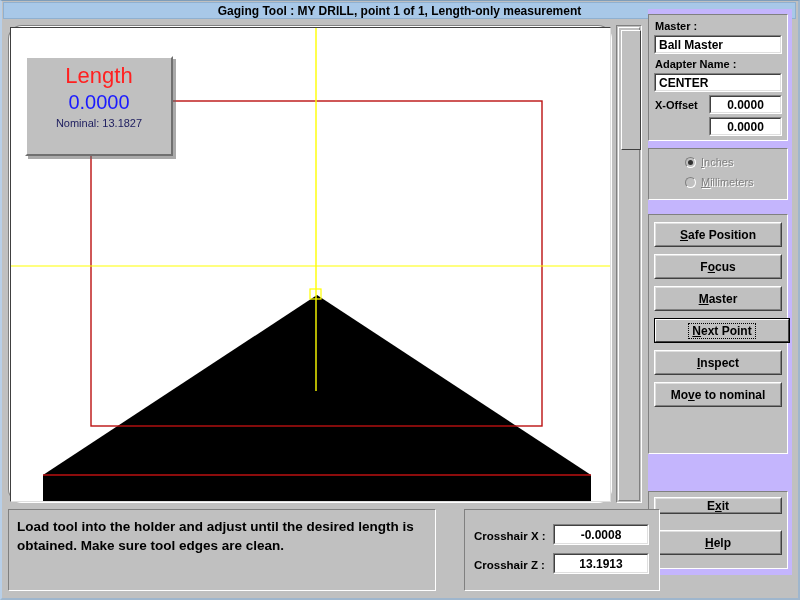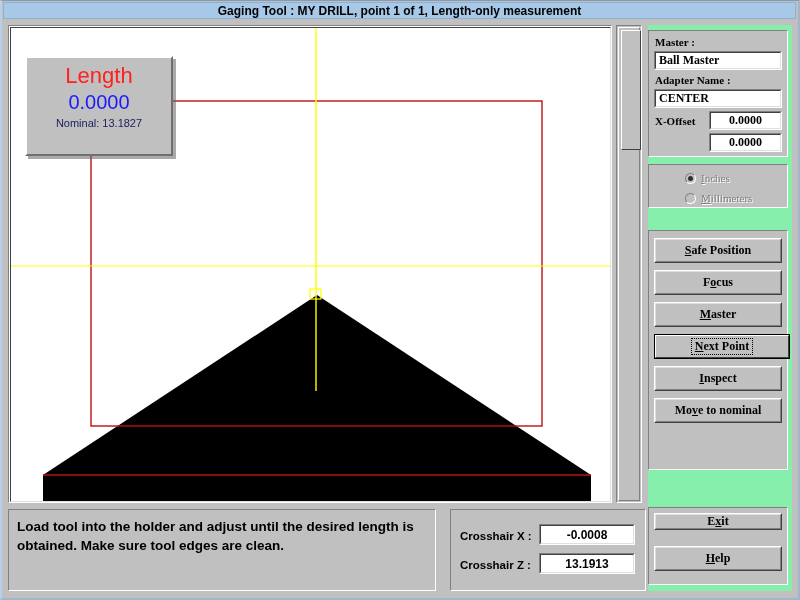--- a/index.html
+++ b/index.html
@@ -55,20 +55,21 @@
   #viewport-frame {
     position: absolute;
     left: 8px; top: 25px;
     width: 604px; height: 478px;
     box-sizing: border-box;
     border-top: 1px solid #808080;
     border-left: 1px solid #808080;
     border-right: 1px solid #ffffff;
     border-bottom: 1px solid #ffffff;
     background: #ffffff;
+    border-radius: 14px;
   }
   #viewport {
     position: absolute;
     left: 1px; top: 1px;
     width: 601px; height: 475px;
     box-sizing: border-box;
     border-top: 1px solid #404040;
     border-left: 1px solid #404040;
     border-right: 1px solid #dfdfdf;
     border-bottom: 1px solid #dfdfdf;
@@ -149,38 +150,37 @@
     border-top: 1px solid #ffffff;
     border-left: 1px solid #ffffff;
     border-right: 1px solid #404040;
     border-bottom: 1px solid #404040;
     box-sizing: border-box;
   }
 
   
   #right-panel {
     position: absolute;
-    left: 648px; top: 25px;
+    left: 648px; top: 9px;
     width: 144px; height: 566px;
-    background: #86efac;
-    font-family: Liberation Serif, serif;
+    background: #c4b5fd;
   }
 
   .group-box {
     position: absolute;
     background: #c0c0c0;
     border-top: 1px solid #808080;
     border-left: 1px solid #808080;
     border-right: 1px solid #ffffff;
     border-bottom: 1px solid #ffffff;
     box-sizing: border-box;
   }
 
   #master-group { left: 0px; top: 5px; width: 140px; height: 127px; }
-  #units-group  { left: 0px; top: 139px; width: 140px; height: 44px; padding-left: 20px; }
+  #units-group  { left: 0px; top: 139px; width: 140px; height: 52px; padding-left: 20px; }
   #action-group { left: 0px; top: 205px; width: 140px; height: 240px; }
   #bottom-group { left: 0px; top: 482px; width: 140px; height: 78px; }
 
   .field-label {
     position: absolute;
     font-size: 11px;
     font-weight: bold;
     color: #000;
     white-space: nowrap;
   }
@@ -311,21 +311,21 @@
     width: 410px;
     font-size: 13.5px;
     font-weight: bold;
     color: #000;
     line-height: 19px;
   }
 
   
   #crosshair-panel {
     position: absolute;
-    left: 450px; top: 509px;
+    left: 464px; top: 509px;
     width: 196px; height: 82px;
     background: #c0c0c0;
     border-top: 1px solid #808080;
     border-left: 1px solid #808080;
     border-right: 1px solid #ffffff;
     border-bottom: 1px solid #ffffff;
     box-sizing: border-box;
   }
   .cross-label {
     position: absolute;

